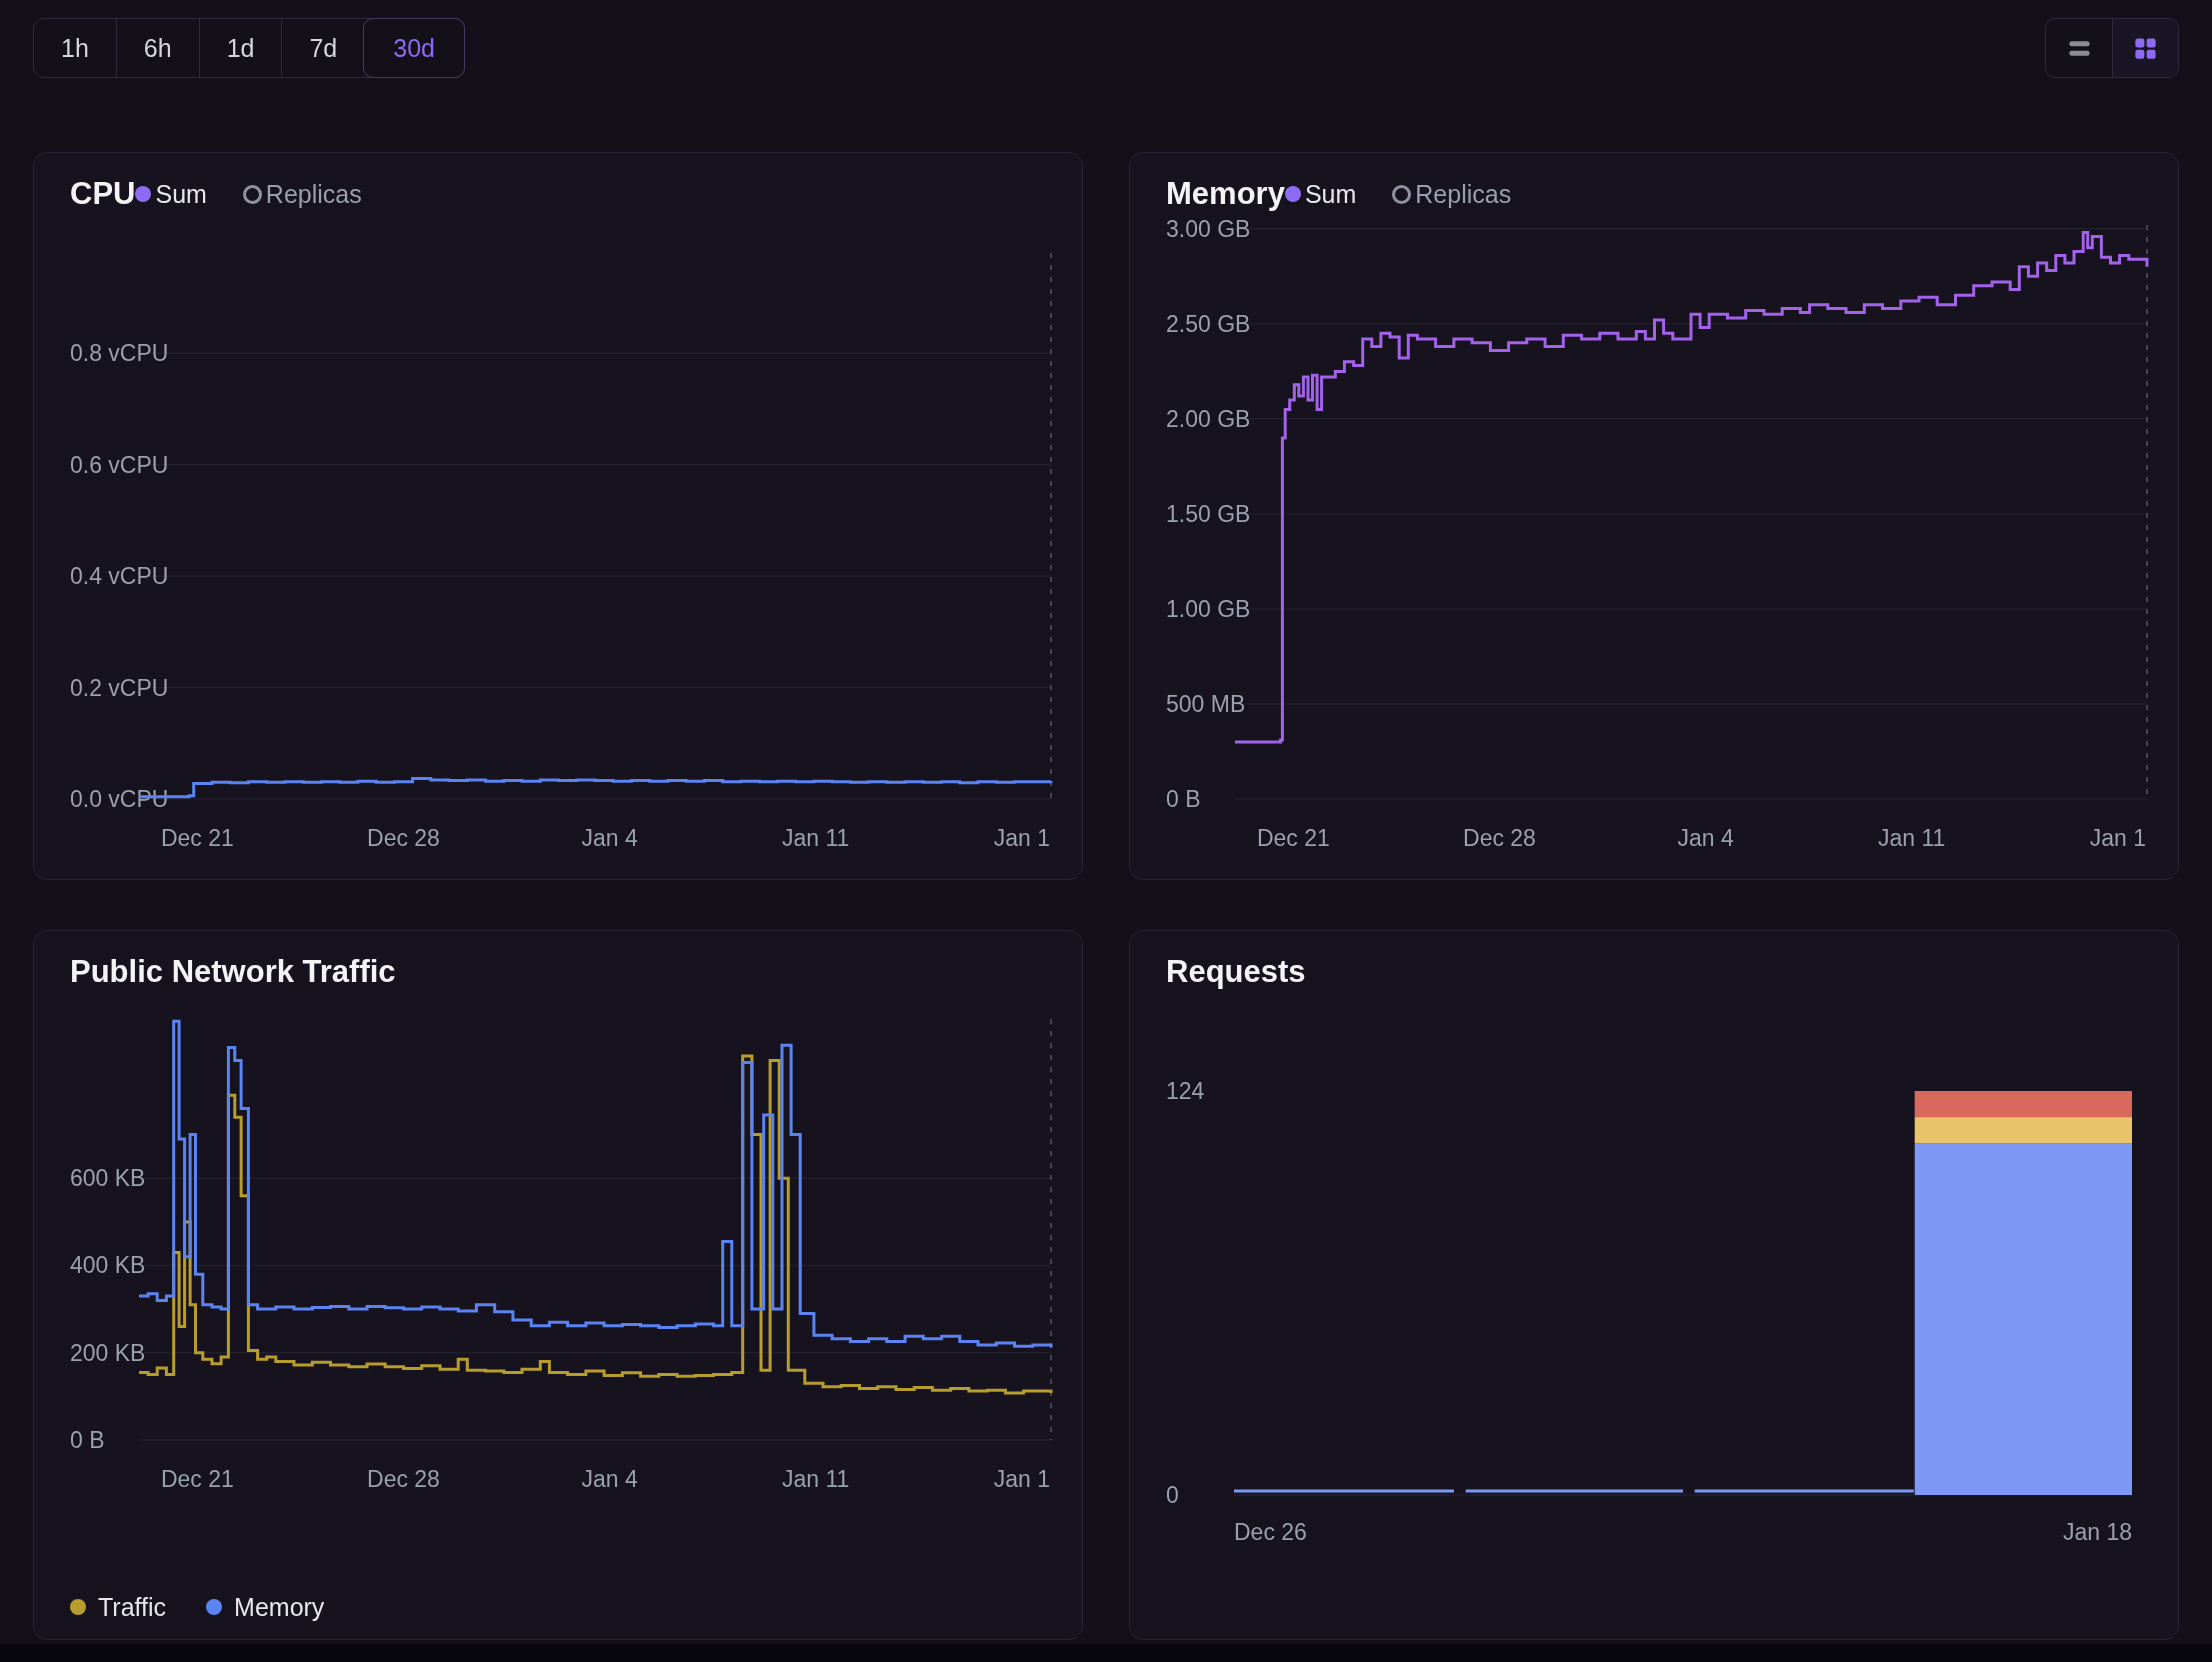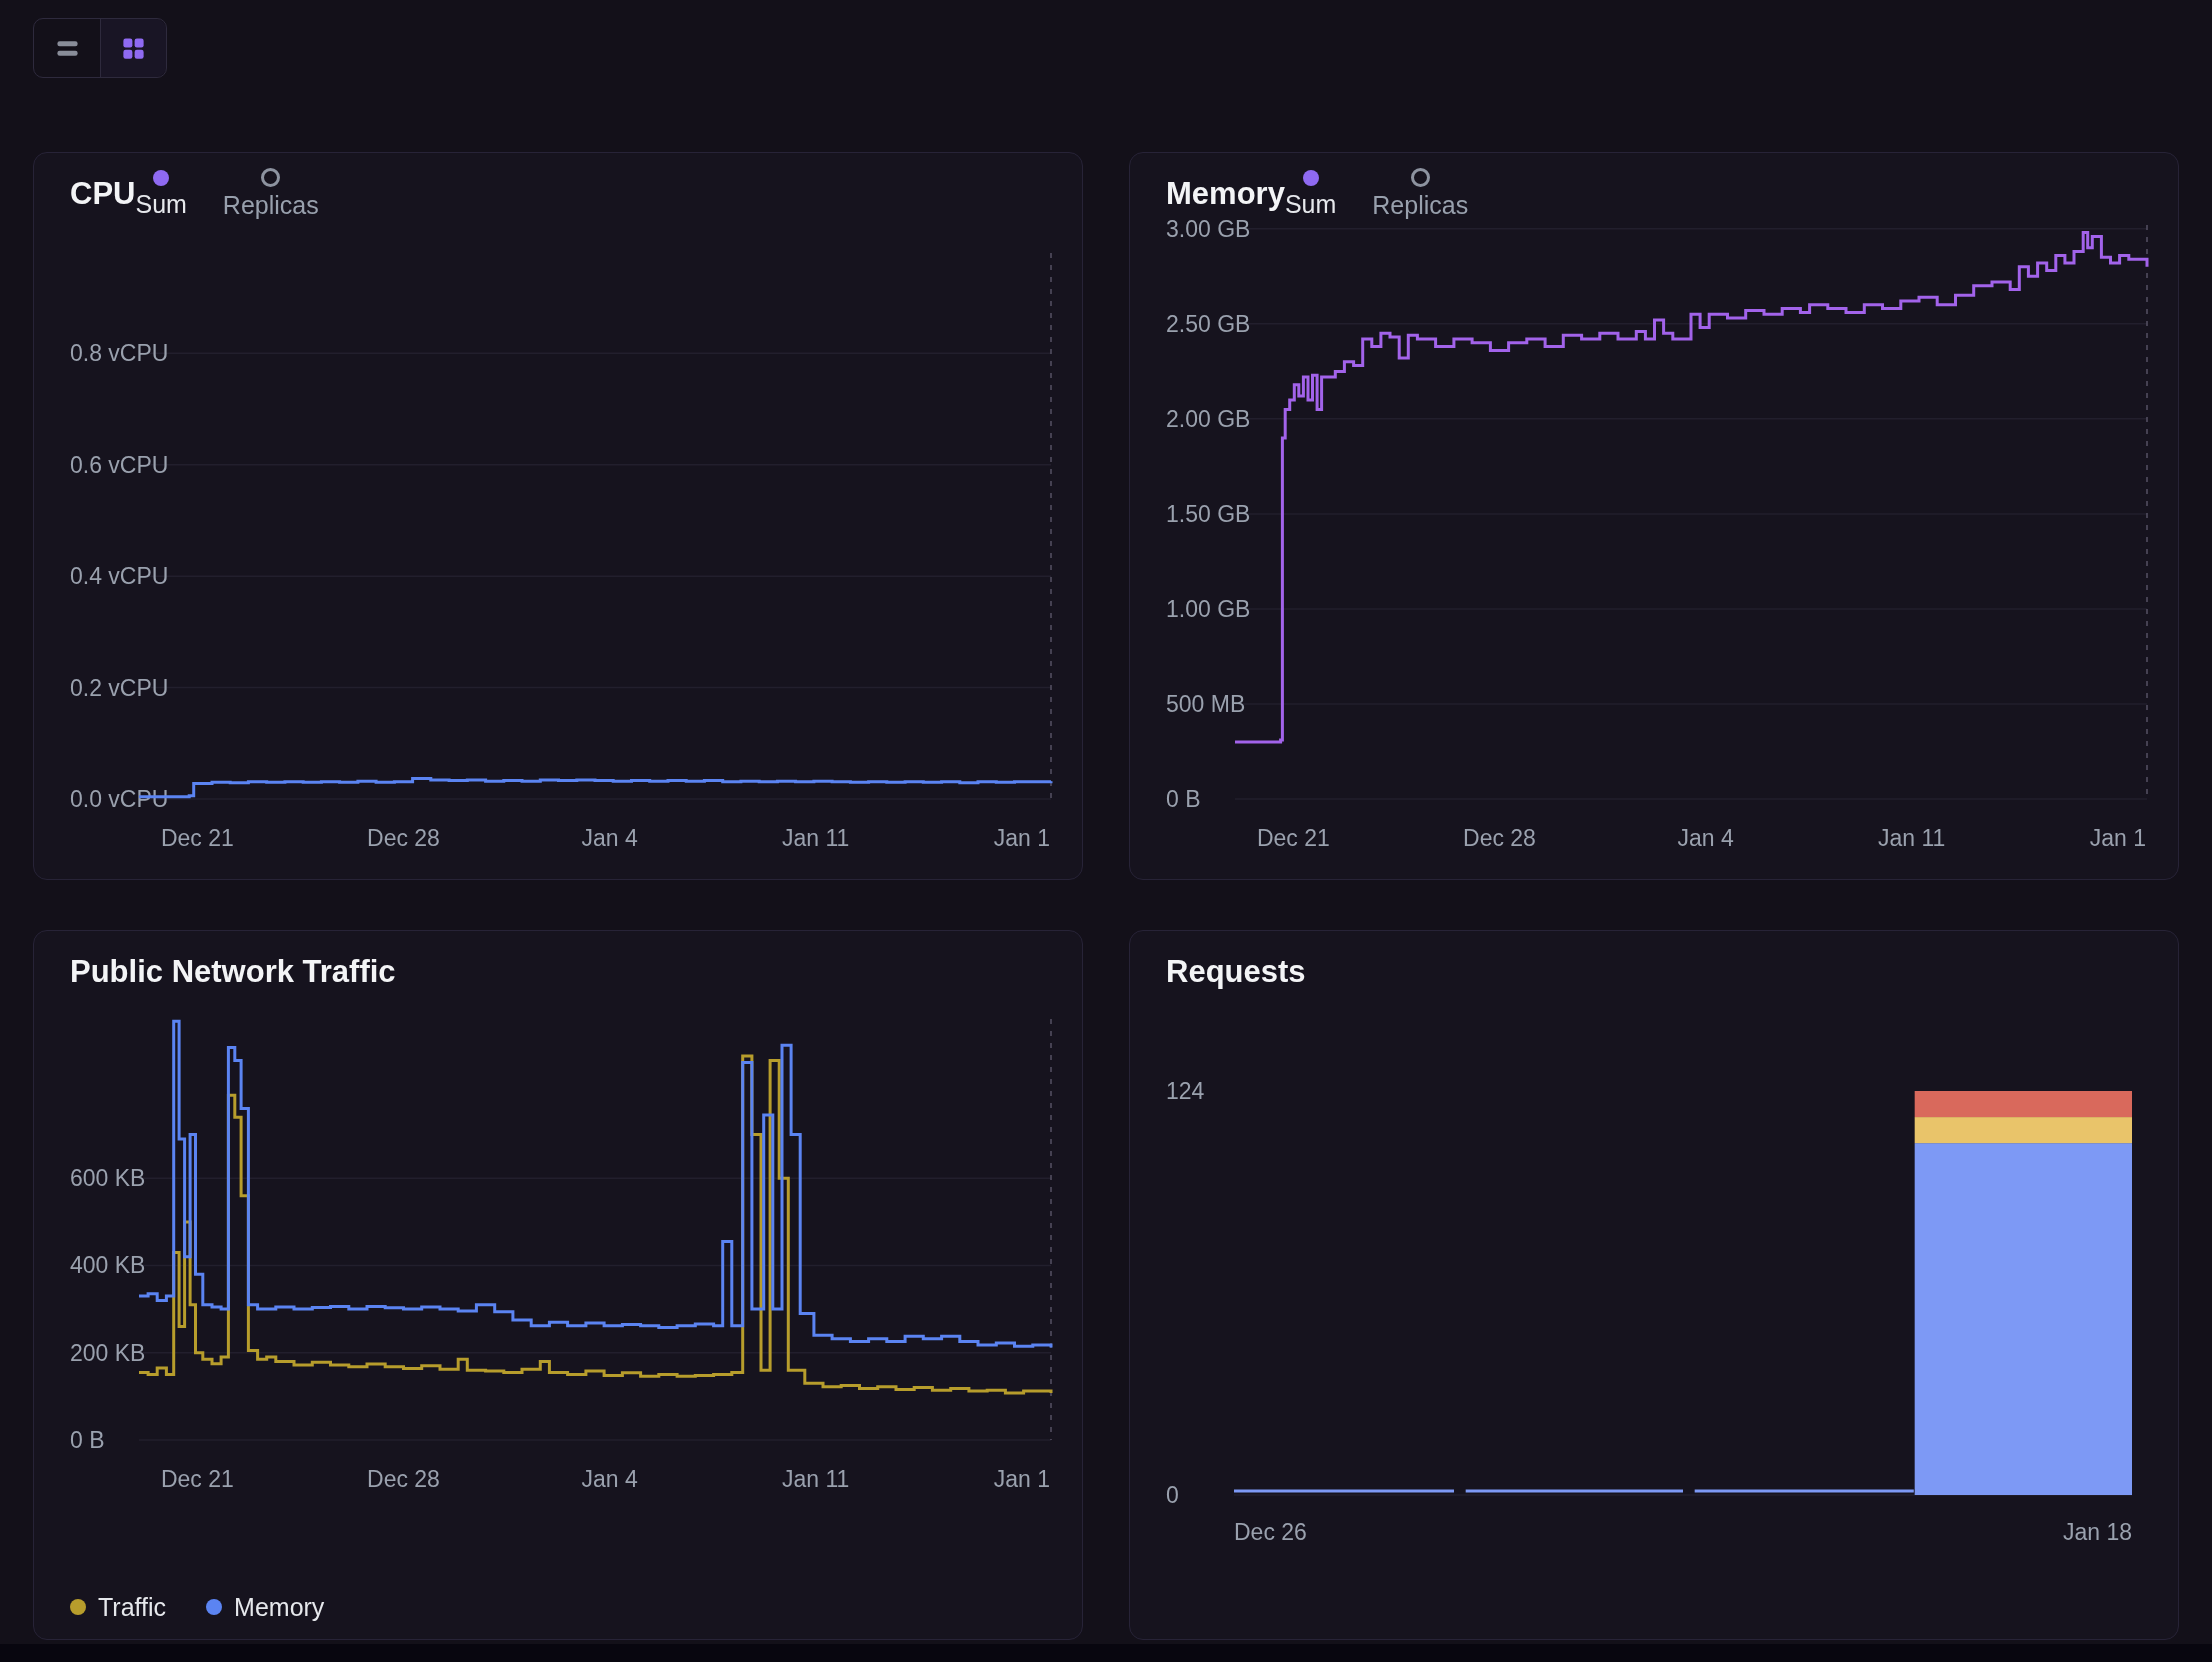--- a/index.html
+++ b/index.html
@@ -28,36 +28,43 @@
   .view-btn:first-child{border-left:none;}
   .view-btn.selected{color:var(--accent);background:rgba(143,106,242,0.06);border-radius:0 10px 10px 0;}
 
   .grid{display:grid;grid-template-columns:1fr 1fr;grid-template-rows:728px 710px;gap:50px 46px;padding:0 33px;margin-top:74px;}
   .panel{background:var(--panel);border:1px solid var(--border);border-radius:14px;display:flex;flex-direction:column;overflow:hidden;}
   .panel-head{display:flex;justify-content:flex-start;align-items:center;padding:22px 36px 0;height:38px;}
   .panel-title{font-size:31px;font-weight:700;color:var(--txt);margin:0;}
   .chart{width:100%;flex:1;display:block;}
 
   .hleg{display:flex;gap:36px;align-items:center;}
-  .hleg-item{display:flex;gap:4px;align-items:center;font-size:25px;color:#e6e8ec;cursor:pointer;flex-direction:column;}
+  .hleg-item{display:flex;gap:4px;align-items:center;font-size:25px;color:#e6e8ec;cursor:pointer;}
   .hleg-item .lbl-dim{color:#98a0ad;}
   .dot{width:16px;height:16px;border-radius:50%;background:#888;flex:0 0 auto;}
   .ring{width:13px;height:13px;border-radius:50%;border:3px solid #8d93a0;flex:0 0 auto;}
 
   .bleg{display:flex;align-items:center;padding:0 36px;height:64px;}
   .bleg.wide{gap:40px;}
   .bleg.tight{gap:30px;}
   .bleg-item{display:flex;gap:12px;align-items:center;font-size:25px;color:#e6e8ec;cursor:pointer;}
 
   .bottom-strip{position:absolute;left:0;bottom:0;width:100%;height:18px;background:#08060f;}
 </style>
 </head>
 <body>
 
 <div class="toolbar">
+  <div class="range-group">
+    <button class="range-btn">1h</button>
+    <button class="range-btn">6h</button>
+    <button class="range-btn">1d</button>
+    <button class="range-btn">7d</button>
+    <button class="range-btn selected">30d</button>
+  </div>
   <div class="view-group">
     <button class="view-btn">
       <svg width="27" height="27" viewBox="0 0 24 24" fill="currentColor">
         <rect x="3" y="5.5" width="18" height="4.5" rx="2"></rect>
         <rect x="3" y="14" width="18" height="4.5" rx="2"></rect>
       </svg>
     </button>
     <button class="view-btn selected">
       <svg width="27" height="27" viewBox="0 0 24 24" fill="currentColor">
         <rect x="3" y="3" width="8" height="8" rx="2"></rect>

